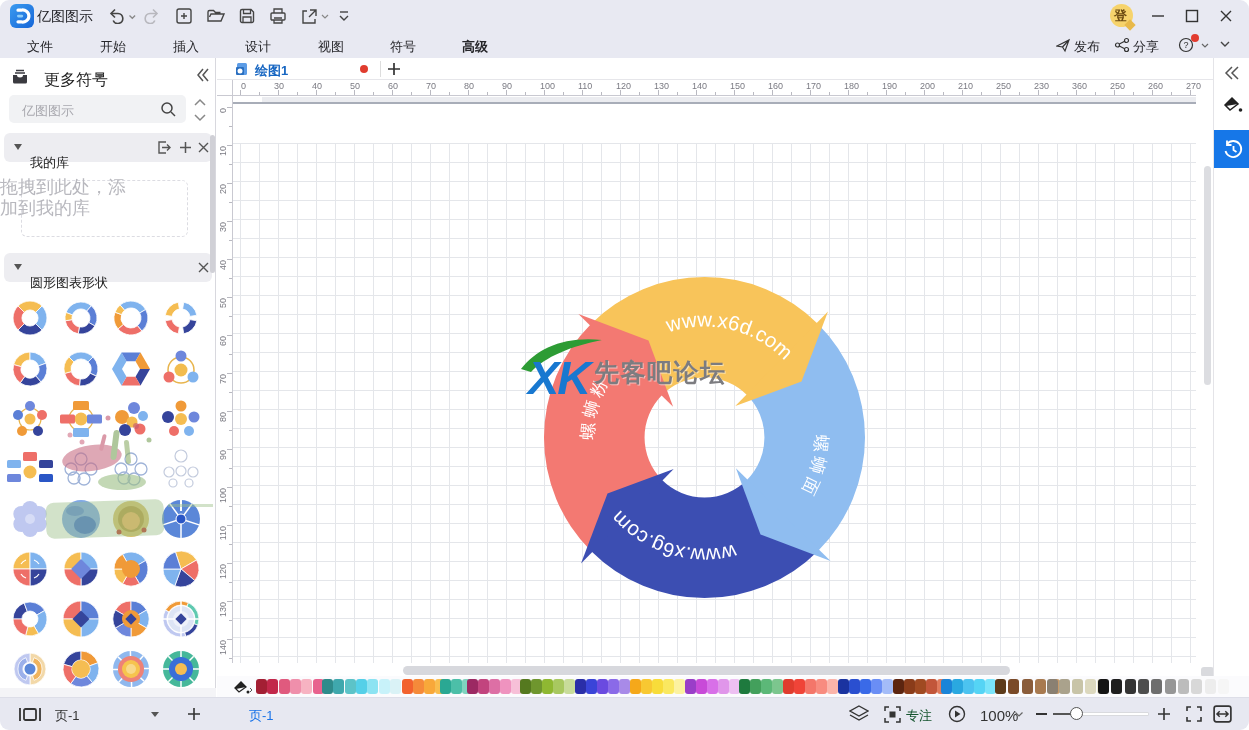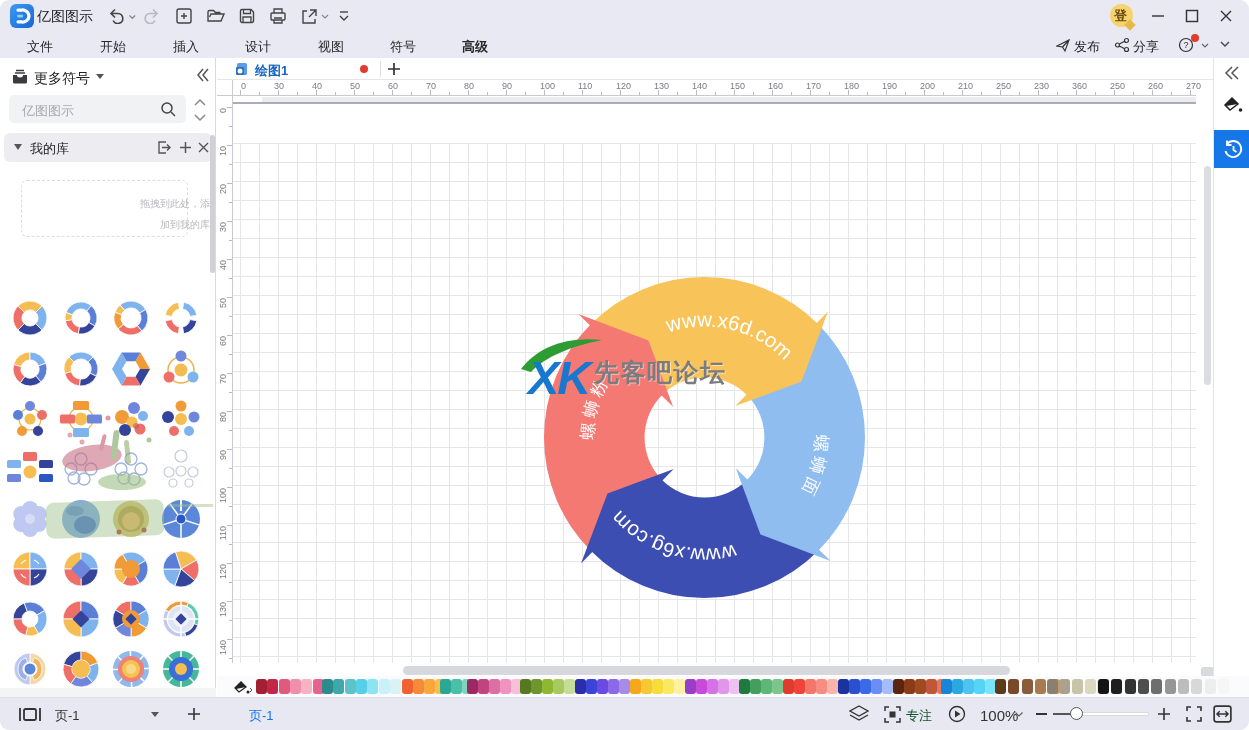--- a/index.html
+++ b/index.html
@@ -34,21 +34,21 @@
 #vcorner { position:absolute; left:1201px; top:667px; width:13px; height:10px; background:#d9dade; border-radius:3px; }
 #palette { position:absolute; left:217px; top:676px; width:1032px; height:21px; background:#fbfbfd; }
 .sw { position:absolute; top:3px; width:11px; height:15px; border-radius:3px; }
 #statusbar { position:absolute; left:0; top:697px; width:1249px; height:33px; background:#e7e8f1;
               border-top:1px solid #dddee8; border-radius:0 0 9px 9px; }
 #lpfoot { position:absolute; left:0; top:688px; width:216px; height:9px; background:#f4f4f7; }
 .ic { position:absolute; }
 .sechdr { position:absolute; left:4px; width:208px; height:29px; background:#ededf1; border-radius:6px; }
 .sechdr .tri { position:absolute; left:10px; top:11px; width:0; height:0;
   border-left:4.5px solid transparent; border-right:4.5px solid transparent; border-top:6px solid #555; }
-.sechdr .t { position:absolute; left:26px; top:7px; font-size:13px; color:#222; }
+.sechdr .t { position:absolute; left:26px; top:21px; font-size:13px; color:#222; }
 </style></head>
 <body>
 
 <div id="titlebar">
   <div class="ic" style="left:10px;top:4px;width:24px;height:24px;border-radius:6px;background:linear-gradient(135deg,#3b9bf0,#1565d8)"></div>
   <svg class="ic" style="left:10px;top:4px" width="24" height="24" viewBox="0 0 24 24">
     <path d="M8,6.2 h3 a6.3,6 0 1 1 0,11.6 h-3" fill="none" stroke="#fff" stroke-width="3.2" stroke-linecap="round"></path>
     <rect x="7" y="10.8" width="6.2" height="2.6" rx="1.3" fill="#8ecdf8"></rect>
   </svg>
   <div class="ic" style="left:37px;top:8px;font-size:14px;color:#1c1c20">亿图图示</div>
@@ -130,21 +130,21 @@
   <svg class="ic" style="left:1219px;top:8px" width="12" height="10" viewBox="0 0 12 10">
       <path d="M2,2 l4,4 4,-4" fill="none" stroke="#444" stroke-width="1.4"></path>
     </svg>
 </div>
 
 <div id="leftpanel">
   <svg class="ic" style="left:12px;top:11px" width="16" height="15" viewBox="0 0 16 15">
     <path d="M1,6 h4 a3,2.5 0 0 0 6,0 h4 v7 a1.5,1.5 0 0 1 -1.5,1.5 h-11 a1.5,1.5 0 0 1 -1.5,-1.5 z" fill="#3a3a40"></path>
     <path d="M3,4 h10 M4,1.5 h8" stroke="#3a3a40" stroke-width="1.6"></path>
   </svg>
-  <div class="ic" style="left:34px;top:12px;font-size:14px;color:#222">更多符号</div>
+  <div class="ic" style="left:44px;top:12px;font-size:16px;color:#222">更多符号</div>
   <div class="ic" style="left:96px;top:16px;width:0;height:0;border-left:4px solid transparent;border-right:4px solid transparent;border-top:5px solid #555"></div>
   <svg class="ic" style="left:194px;top:9px" width="16" height="16" viewBox="0 0 16 16">
     <path d="M9,2 L4,8 L9,14 M14,2 L9,8 L14,14" fill="none" stroke="#555" stroke-width="1.5"></path>
   </svg>
   <div class="ic" style="left:9px;top:37px;width:177px;height:28px;background:#f1f2f4;border-radius:5px"></div>
   <div class="ic" style="left:22px;top:44px;font-size:13px;color:#a8a8ae">亿图图示</div>
   <svg class="ic" style="left:160px;top:43px" width="17" height="17" viewBox="0 0 17 17">
     <circle cx="7" cy="7" r="5" fill="none" stroke="#444" stroke-width="1.5"></circle>
     <path d="M11,11 l4,4" stroke="#444" stroke-width="1.5"></path>
   </svg>
@@ -159,21 +159,28 @@
       <path d="M10,2 h-7 v11 h7 M6,7.5 h8 M11,4.5 l3,3 -3,3" fill="none" stroke="#555" stroke-width="1.4"></path>
     </svg>
     <svg class="ic" style="left:174px;top:7px" width="15" height="15" viewBox="0 0 15 15">
         <path d="M7.5,2 v11 M2,7.5 h11" stroke="#555" stroke-width="1.5"></path>
       </svg>
     <svg class="ic" style="left:193px;top:8px" width="13" height="13" viewBox="0 0 13 13">
         <path d="M2,2 l9,9 M11,2 l-9,9" stroke="#555" stroke-width="1.4"></path>
       </svg>
   </div>
   <div class="ic" style="left:21px;top:122px;width:167px;height:57px;border:1.5px dashed #dcdce2;border-radius:6px"></div>
-  <div class="ic" style="left:0;top:135px;width:210px;text-align:right;font-size:10px;color:#b8b8be;line-height:21px">拖拽到此处，添<br>加到我的库</div>
+  <div class="ic" style="left:0;top:119px;width:210px;text-align:left;font-size:18px;color:#b8b8be;line-height:21px">拖拽到此处，添<br>加到我的库</div>
+  <div class="sechdr" style="top:195px">
+    <div class="tri"></div>
+      <div class="t">圆形图表形状</div>
+    <svg class="ic" style="left:193px;top:8px" width="13" height="13" viewBox="0 0 13 13">
+        <path d="M2,2 l9,9 M11,2 l-9,9" stroke="#555" stroke-width="1.4"></path>
+      </svg>
+  </div>
   <div class="ic" style="left:210px;top:77px;width:5px;height:138px;background:#d0d0d6;border-radius:3px"></div>
 </div>
 <svg style="position:absolute;left:0;top:295px;" width="216" height="400" viewBox="0 295 216 400">
     <path d="M18.0,306.0 A17,17 0 0 1 42.0,306.0 L35.7,312.3 A8,8 0 0 0 24.3,312.3 Z" fill="#F5BD52" stroke="#fff" stroke-width="0.8"></path>
     <path d="M42.0,306.0 A17,17 0 0 1 42.0,330.0 L35.7,323.7 A8,8 0 0 0 35.7,312.3 Z" fill="#7FB3EE" stroke="#fff" stroke-width="0.8"></path>
     <path d="M42.0,330.0 A17,17 0 0 1 18.0,330.0 L24.3,323.7 A8,8 0 0 0 35.7,323.7 Z" fill="#35449B" stroke="#fff" stroke-width="0.8"></path>
     <path d="M18.0,330.0 A17,17 0 0 1 18.0,306.0 L24.3,312.3 A8,8 0 0 0 24.3,323.7 Z" fill="#EE6F68" stroke="#fff" stroke-width="0.8"></path>
     <path d="M66.0,312.5 A16,16 0 0 1 91.3,305.7 L86.8,311.1 A9,9 0 0 0 72.5,314.9 Z" fill="#7FB3EE" stroke="#fff" stroke-width="0.8"></path>
     <path d="M91.3,305.7 A16,16 0 0 1 94.9,326.0 L88.8,322.5 A9,9 0 0 0 86.8,311.1 Z" fill="#5B7FD6" stroke="#fff" stroke-width="0.8"></path>
     <path d="M94.9,326.0 A16,16 0 0 1 78.2,333.8 L79.4,326.9 A9,9 0 0 0 88.8,322.5 Z" fill="#35449B" stroke="#fff" stroke-width="0.8"></path>

